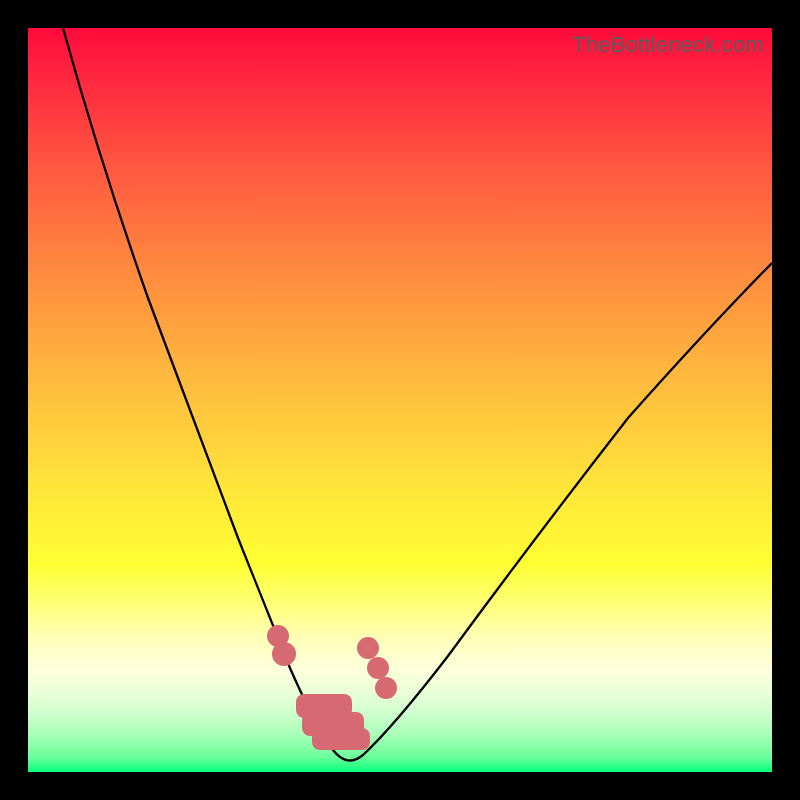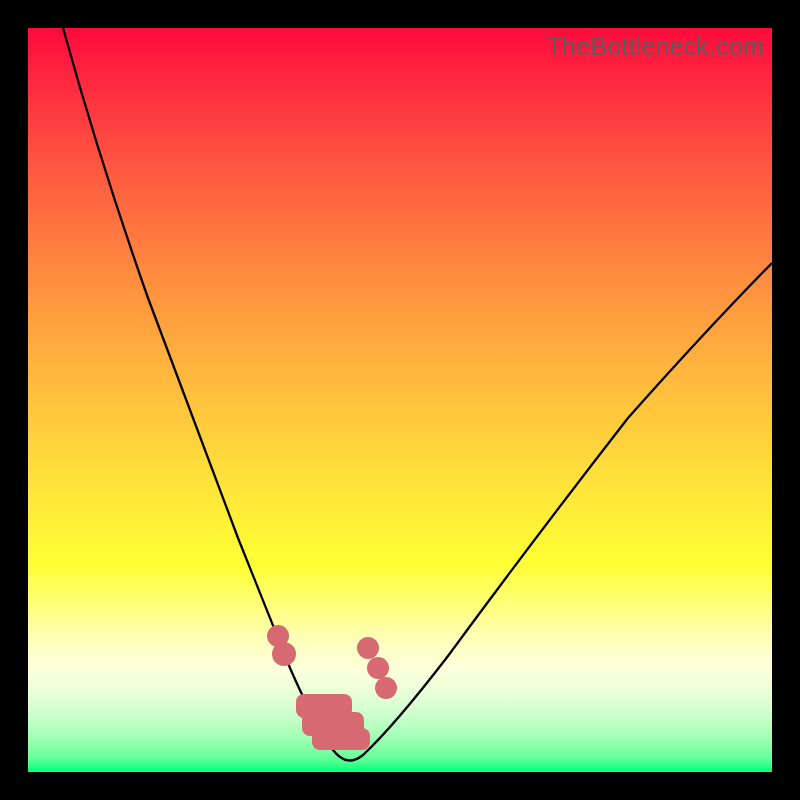--- a/index.html
+++ b/index.html
@@ -36,21 +36,21 @@
       #6bff9b 98%,
       #07ff79 100%
     );
     overflow: hidden;
   }
   .watermark {
     position: absolute;
     right: 8px;
     top: 4px;
     font-family: sans-serif;
-    font-size: 25px;
+    font-size: 22px;
     font-weight: 400;
     color: #5c5c5c;
     letter-spacing: 0.2px;
   }
   svg.curve {
     position: absolute;
     left: 0;
     top: 0;
     width: 744px;
     height: 744px;

